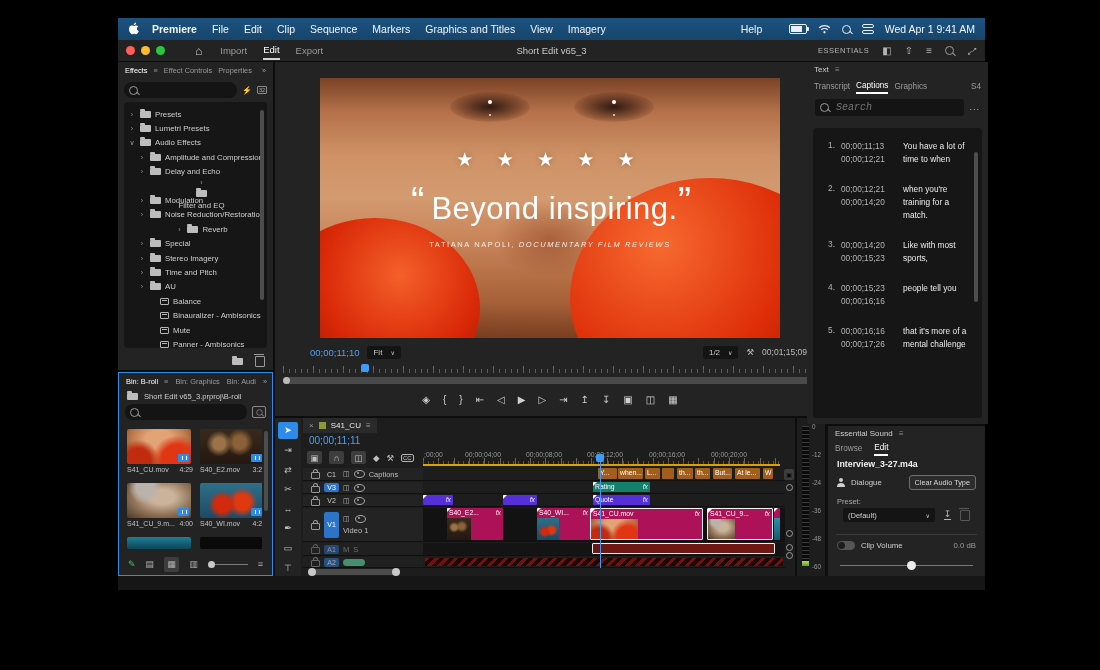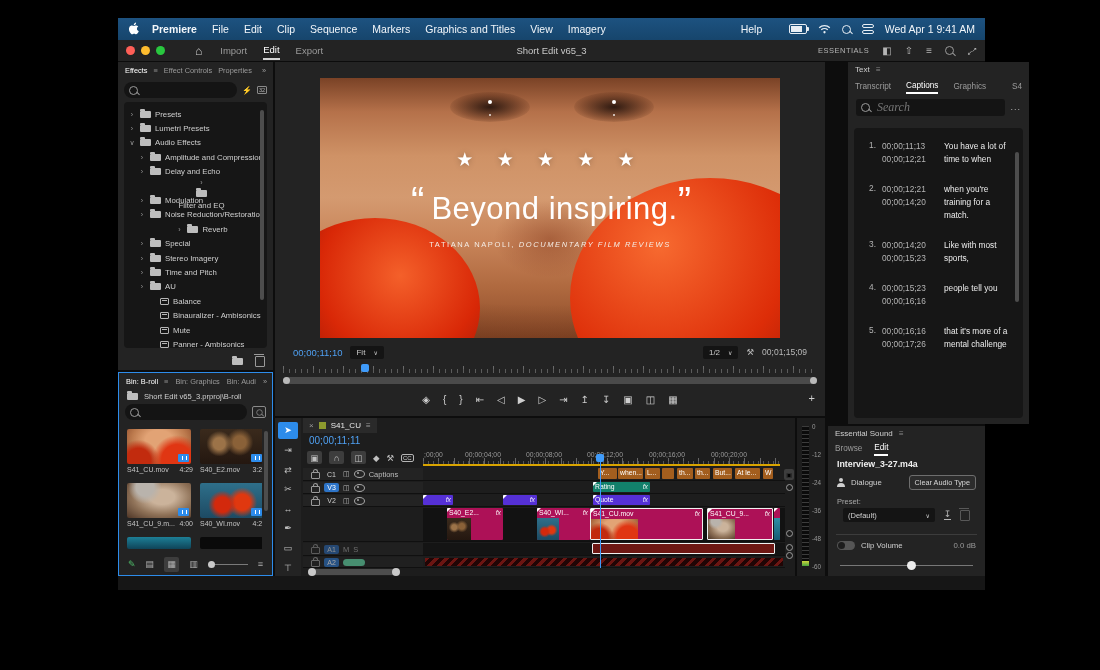--- a/index.html
+++ b/index.html
@@ -34,21 +34,21 @@
   .fs-ic i{position:absolute;font-style:normal;font-size:7px;line-height:7px}
   .fs-ic i:first-child{right:0;top:0}.fs-ic i:last-child{left:0;bottom:0}
   
   .panel{position:absolute;background:#232323;overflow:hidden;box-sizing:border-box}
   .ptabs{display:flex;align-items:center;height:17px;font-size:8px;color:#9b9b9b;padding:0 7px;gap:9px;white-space:nowrap}
   .ptab.active{color:#fff}
   .ptab .ham{color:#8a8a8a;margin-left:4px}
   .well{background:#141414;border-radius:3px}
   .searchrow{display:flex;align-items:center;gap:5px;margin:3px 6px;height:16px}
   .searchrow .well{flex:1;height:16px;display:flex;align-items:center;padding:0 5px;gap:5px;border-radius:8px}
-  .searchrow input{background:transparent;border:none;outline:none;color:#ccc;font-size:12px;font-style:italic;width:100%;font-family:Liberation Serif, serif}
+  .searchrow input{background:transparent;border:none;outline:none;color:#ccc;font-size:10px;font-style:italic;width:100%;font-family:Liberation Mono, monospace}
   .more{margin-left:auto;color:#9b9b9b}
   .scroll{position:absolute;width:4px;border-radius:2px;background:#4d4d4d}
   
   .tree{position:absolute;left:6px;right:6px;top:40px;bottom:22px;background:#161616;border-radius:4px;padding:5px 2px;box-sizing:border-box;overflow:hidden}
   .trow{display:flex;align-items:center;height:14.4px;font-size:7.8px;color:#cfcfcf;gap:4px;white-space:nowrap}
   .trow .chev{width:8px;color:#9a9a9a;font-size:7px;text-align:center;flex:none}
   .fold{width:11px;height:7px;background:#bdbdbd;border-radius:1px;position:relative;flex:none}
   .fold::before{content:"";position:absolute;top:-2px;left:0;width:5px;height:2px;background:#bdbdbd;border-radius:1px 1px 0 0}
   .fxic{width:9px;height:7px;border:1px solid #b5b5b5;border-radius:1px;position:relative;flex:none;box-sizing:border-box}
   .fxic::before{content:"";position:absolute;top:1px;left:1px;right:1px;height:1px;background:#b5b5b5}
@@ -74,21 +74,21 @@
   .glove.l{left:-50px;bottom:-60px;width:210px;height:180px;background:radial-gradient(circle at 62% 32%,#f4602a 0%,#d92807 45%,#8f1203 82%)}
   .glove.r{right:-70px;bottom:-80px;width:280px;height:240px;background:radial-gradient(circle at 32% 28%,#f76a30 0%,#dd2d08 50%,#931503 88%)}
   .eyeshape{position:absolute;top:14px;width:80px;height:30px;border-radius:50%;
     background:radial-gradient(ellipse at 50% 50%,rgba(25,12,8,.85) 0%,rgba(80,40,22,.4) 55%,rgba(0,0,0,0) 78%)}
   .eyeshape i{position:absolute;left:38px;top:8px;width:4px;height:4px;border-radius:50%;background:#fff;box-shadow:0 13px 0 -1px rgba(255,255,255,.85)}
   .ovl{position:absolute;left:0;right:0;top:27%;text-align:center;color:#fff}
   .stars{font-size:19px;letter-spacing:9px;text-shadow:0 0 6px rgba(0,0,0,.25)}
   .bigq{font-size:31px;margin-top:8px;letter-spacing:.5px}
   .bigq .qm{font-size:40px;vertical-align:4px;letter-spacing:-2px}
   .byline{margin-top:13px;font-size:7.5px;letter-spacing:1.6px;color:#f4ece4}
-  .pm-row{position:absolute;left:0;right:0;display:flex;align-items:center;font-size:8.5px;color:#b9b9b9;padding:0 18px;box-sizing:border-box;gap:8px}
+  .pm-row{position:absolute;left:17px;right:0;display:flex;align-items:center;font-size:8.5px;color:#b9b9b9;padding:0 18px;box-sizing:border-box;gap:8px}
   .tc-blue{color:#4fa0f2}
   .dd{background:#141414;border-radius:2px;height:13px;display:flex;align-items:center;gap:8px;padding:0 6px;font-size:8px;color:#c9c9c9}
   .pm-ruler{position:absolute;left:8px;right:8px;top:302px;height:9px;
     background:repeating-linear-gradient(90deg,#5c5c5c 0 1px,transparent 1px 6px) 0 100%/100% 4px no-repeat,
     repeating-linear-gradient(90deg,#6a6a6a 0 1px,transparent 1px 30px) 0 100%/100% 7px no-repeat}
   .pm-scroll{position:absolute;left:8px;right:8px;top:315px;height:7px;background:#4a4a4a;border-radius:4px}
   .pm-scroll::before,.pm-scroll::after{content:"";position:absolute;top:0;width:7px;height:7px;border-radius:50%;background:#b9b9b9}
   .pm-scroll::before{left:0}.pm-scroll::after{right:0}
   .transport{position:absolute;left:0;right:0;top:326px;height:22px;display:flex;align-items:center;justify-content:center;gap:13px;color:#cfcfcf;font-size:10px}
   .tbtn{cursor:default}
@@ -619,20 +619,31 @@
           <div class="clip v2-clip corner" style="left: 170px; width: 57px;">
             <div class="cl">
               <span>Quote</span>
               <span class="fx">fx</span>
             </div>
           </div>
         </div>
     </div>
 
     <div class="trackrow" style="top:90px;height:34px">
+      <div class="thead" style="flex-wrap:wrap;align-content:center">
+        <span class="lockic"></span>
+        <span class="tbadge blue" style="height:24px;line-height:24px;width:13px">V1</span>
+        <span style="display:inline-flex;flex-direction:column;gap:3px">
+          <span style="display:inline-flex;gap:5px;align-items:center">
+            <span style="font-size:7px">◫</span>
+            <span class="eye-i"></span>
+          </span>
+          <span>Video 1</span>
+        </span>
+      </div>
       <div class="abs" style="left:120px;right:0;top:0;bottom:0;background:#121212">
 
           <div class="clip v1-clip corner" style="left: 24px; width: 56px;">
             <div class="cl">
               <span>S40_E2...</span>
               <span class="fx">fx</span>
             </div>
             <div class="vthumb t-dark-pair"></div>
           </div>
 
@@ -709,25 +720,25 @@
 
     <span>0</span>
         <span>-12</span>
         <span>-24</span>
         <span>-36</span>
         <span>-48</span>
         <span>-60</span>
       </div>
   </div>
 
-  <div class="panel" style="left:730px;top:44px;width:181px;height:362px">
+  <div class="panel" style="left:689px;top:44px;width:181px;height:362px">
     <div class="ptabs" style="height:15px">
       <span class="ptab active" style="color:#cfcfcf"><span>Text</span> <span class="ham">≡</span></span>
     </div>
-    <div class="ptabs" style="font-size:8.2px;gap:15px;height:18px">
+    <div class="ptabs" style="font-size:8.2px;gap:6px;height:18px">
       <span class="ptab">Transcript</span>
       <span class="ptab active" style="border-bottom:2px solid #fff;padding:2px 0">Captions</span>
       <span class="ptab">Graphics</span>
       <span class="ptab" style="margin-left:auto">S4</span>
     </div>
     <div class="searchrow" style="margin:4px 8px">
       <span class="well" style="border-radius:3px;height:17px">
           <span class="mag"></span>
           <input readonly="" placeholder="Search" style="">
         </span>

